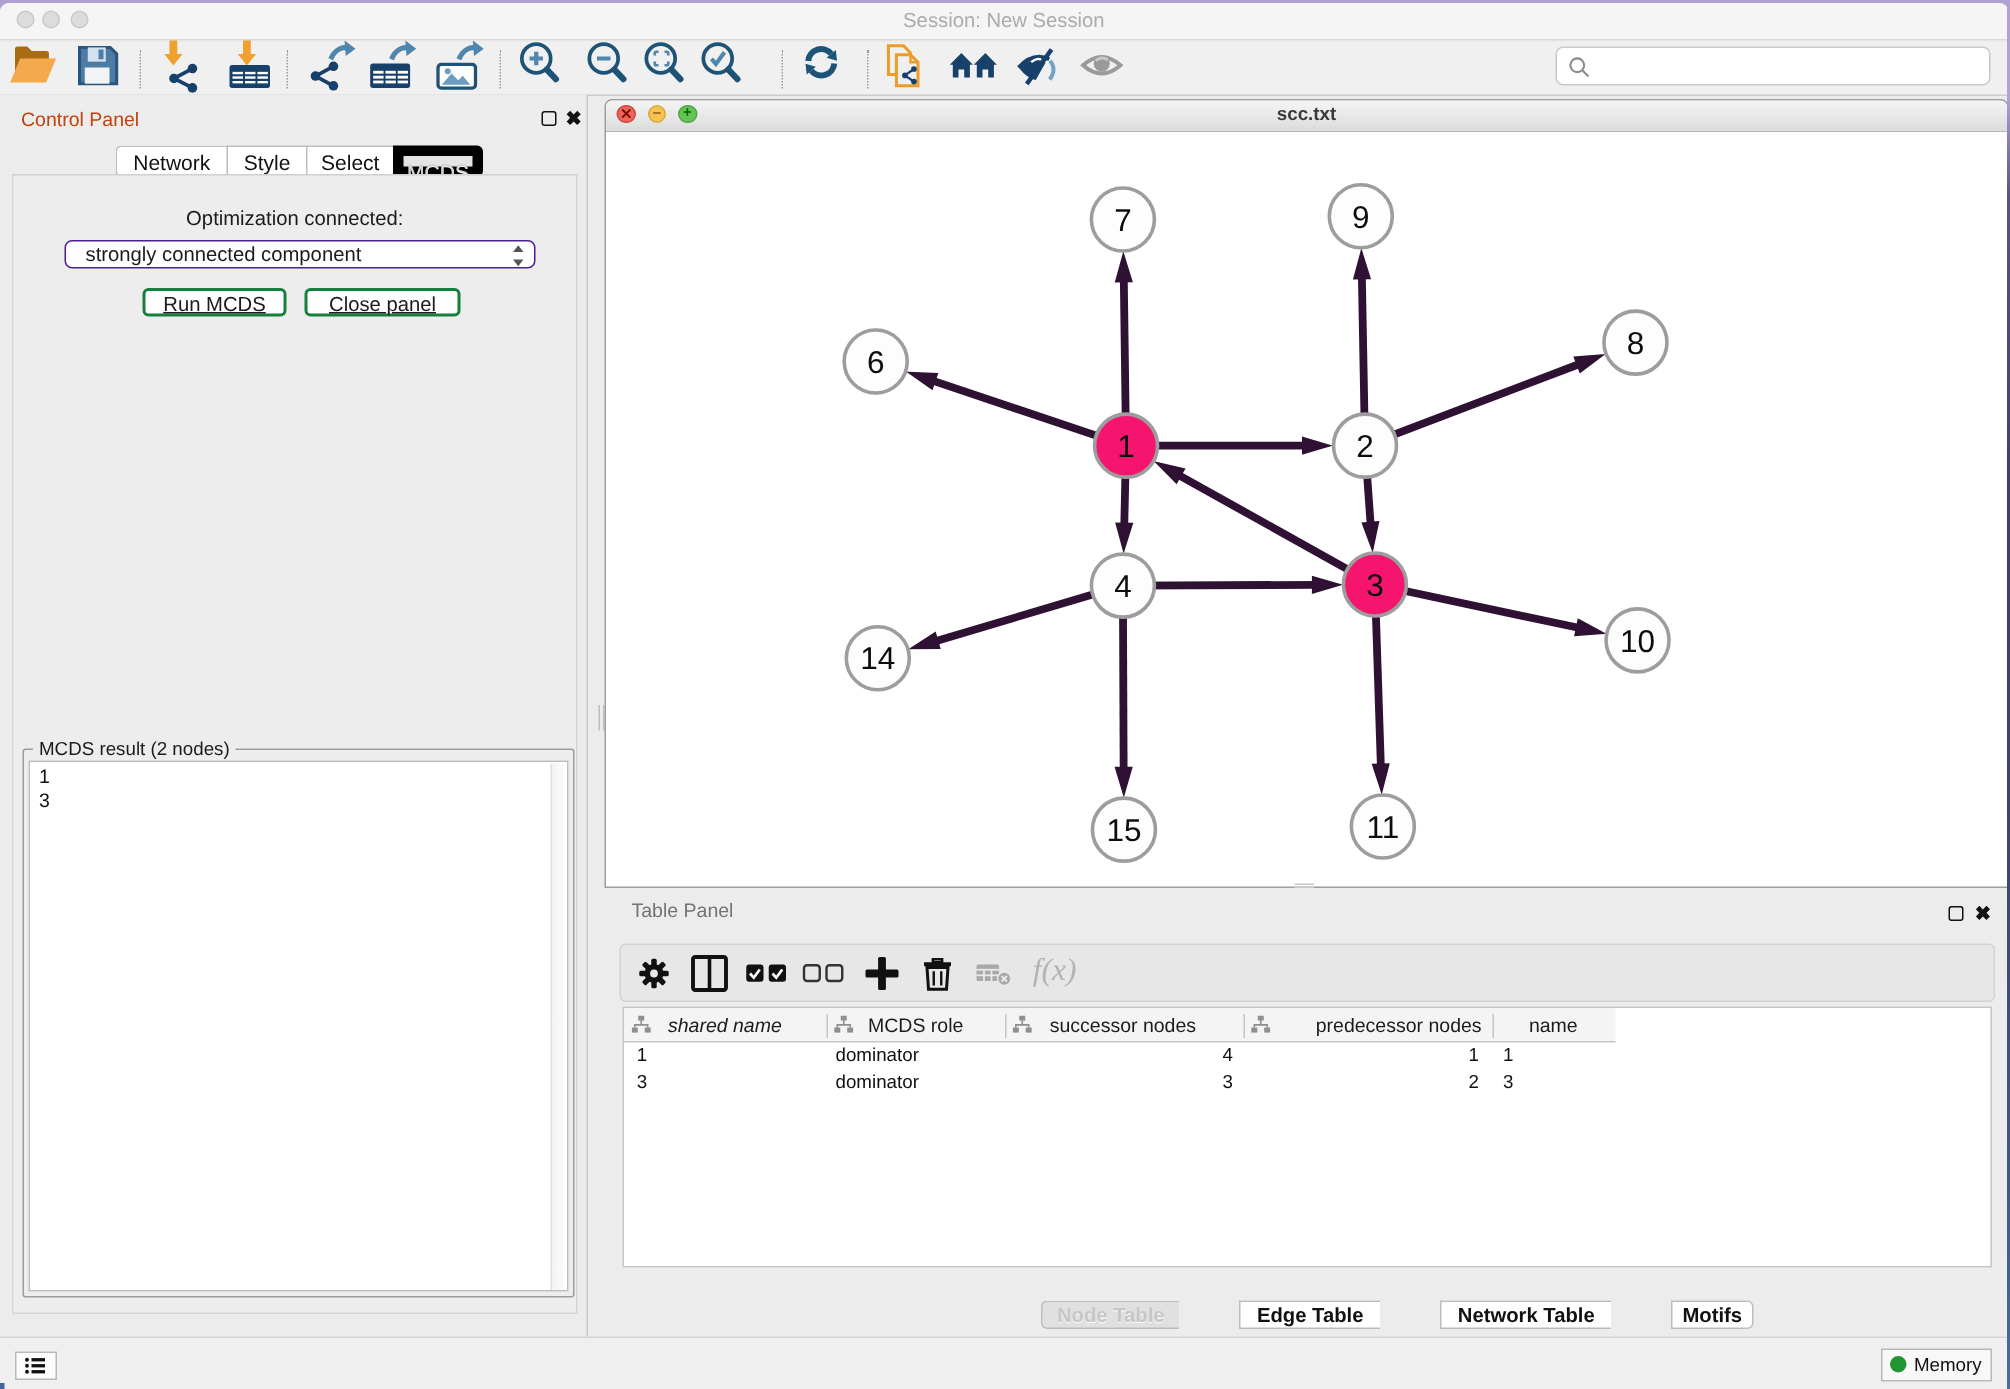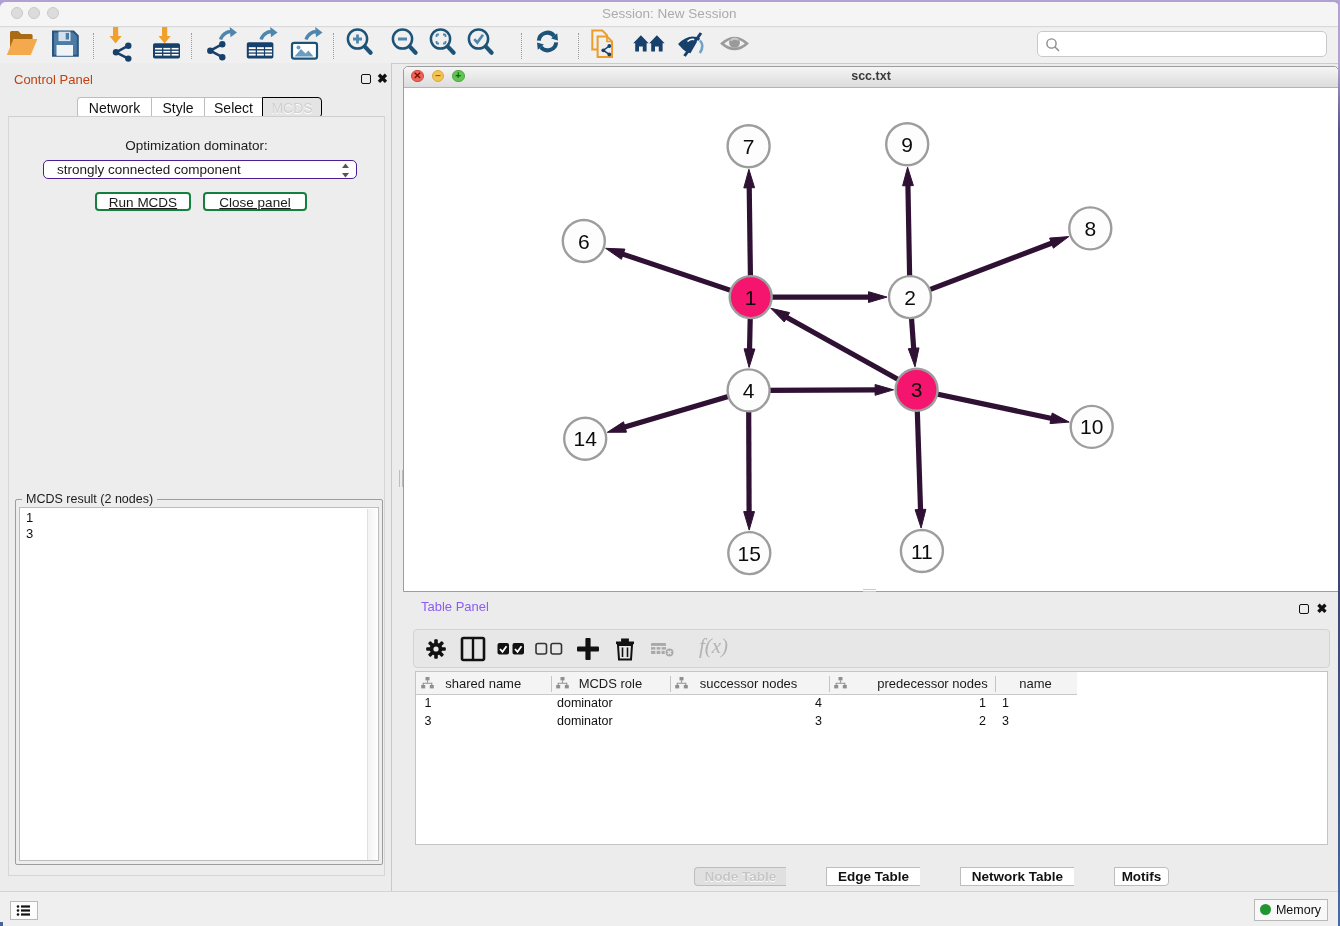--- a/index.html
+++ b/index.html
@@ -19,42 +19,42 @@
 .ticon { position:absolute; top:-2px; }
 
 
 #cpanel { position:absolute; left:0; top:61px; width:392px; height:829.5px; background:#ececec; border-right:1px solid #c9c9c9; }
 #cptitle { position:absolute; left:14px; top:9px; font-size:13px; color:#c2410c; }
 .sqicon { position:absolute; top:11px; width:10px; height:10px; border:1.6px solid #111; border-radius:2px; }
 .xicon { position:absolute; top:8px; font-size:13px; font-weight:bold; color:#111; }
 #cptabs { position:absolute; left:77px; top:34px; height:21px; display:flex; font-size:14px; }
 .cptab { border:1px solid #bdbdbd; border-right:none; background:#fff; color:#111; line-height:20px; text-align:center; }
 .cptab.first { border-radius:4px 0 0 4px; }
-.cptab.sel { background:#e4e4e4; color:#cfcfcf; text-shadow:0 1px 0 #fff; border:1px solid #000000; border-radius:0 4px 4px 0; }
+.cptab.sel { background:#e4e4e4; color:#cfcfcf; text-shadow:0 1px 0 #fff; border:7px solid #000000; border-radius:0 4px 4px 0; }
 #cpbody { position:absolute; left:8px; top:53px; width:377px; height:760px; background:#ededed; border:1px solid #d6d6d6; border-top:1px solid #cfcfcf; }
 #optlabel { position:absolute; left:0; top:21px; width:100%; text-align:center; font-size:13.5px; color:#1b1b1b; }
 #dropdown { position:absolute; left:34px; top:43px; width:314px; height:19px; background:#fff; border:1px solid #4c1d95; border-radius:5px; font-size:13.5px; color:#1b1b1b; line-height:17px; padding-left:13px; }
 #dropdown svg { position:absolute; right:5px; top:1px; }
 .btn { position:absolute; top:75px; height:19px; background:#fff; border:2px solid #15803d; border-radius:4px; font-size:13.5px; color:#1b1b1b; text-align:center; line-height:17px;text-decoration:underline; }
 #fieldset { position:absolute; left:6px; top:382px; width:368px; height:366px; border:1px solid #9d9d9d; border-radius:2px; }
 #fslegend { position:absolute; left:6px; top:-8px; background:#ededed; padding:0 4px; font-size:12.5px; color:#1b1b1b; }
 #fsinner { position:absolute; left:3px; top:7px; width:360px; height:354px; background:#fff; border:1px solid #bdbdbd; font-size:13px; color:#111; padding:2px 0 0 6px; line-height:16px; }
 #fsscroll { position:absolute; right:1px; top:1px; width:10px; height:351px; background:linear-gradient(90deg,#f3f3f3,#fdfdfd); border-left:1px solid #e0e0e0; }
 
 
 #netwin { position:absolute; left:403px; top:64px; width:936px; height:526px; background:#fff; border:1px solid #9d9d9d; border-radius:5px 5px 0 0; }
 #nettb { position:absolute; left:0; top:0; width:100%; height:21px; background:linear-gradient(#f5f5f5,#dcdcdc); border-bottom:1px solid #b4b4b4; border-radius:5px 5px 0 0; }
 #nettitle { position:absolute; left:0; top:2px; width:100%; text-align:center; font-size:12.5px; font-weight:bold; color:#3a3a3a; }
 .mac { position:absolute; top:2.8px; width:12.5px; height:12.5px; border-radius:50%; }
 .mac span { position:absolute; left:0; top:-1.2px; width:100%; text-align:center; font-size:10px; font-weight:bold; }
 
 
 #tpanel { position:absolute; left:403px; top:597px; width:937px; height:293px; background:#ececec; }
-#tptitle { position:absolute; left:18px; top:0px; font-size:13px; color:#8b5cf6; }
-#ttoolbar { position:absolute; left:9.5px; top:29.5px; width:917px; height:39px; background:#e7e7e7; border:1px solid #d2d2d2; border-radius:4px;text-align:center; }
+#tptitle { position:absolute; left:18px; top:0px; font-size:13px; color:#737373; }
+#ttoolbar { position:absolute; left:9.5px; top:29.5px; width:917px; height:39px; background:#e7e7e7; border:1px solid #d2d2d2; border-radius:4px; }
 #ttable { position:absolute; left:12px; top:72px; width:913px; height:174px; background:#fff; border:1px solid #c4c4c4; }
 #thead { position:absolute; left:0; top:0; width:661px; height:23px; background:#f4f4f4; border-bottom:1px solid #c9c9c9; font-size:13px; color:#1b1b1b; }
 .thcell { position:absolute; top:0; height:23px; text-align:center; line-height:23px; }
 .trow { position:absolute; font-size:12.5px; color:#111; }
 #ttabs { position:absolute; left:291px; top:268px; height:19px; display:flex; font-size:13.5px; font-weight:bold;gap:40px; }
 .ttab { border:1px solid #bdbdbd; border-right:none; background:#fff; color:#111; line-height:17px; text-align:center; }
 .ttab.sel { background:#e0e0e0; color:#c6c6c6; text-shadow:0 1px 0 #fff; border-radius:4px 0 0 4px; }
 .ttab.last { border-right:1px solid #bdbdbd; border-radius:0 4px 4px 0; }
 
 
@@ -225,21 +225,21 @@
     <div id="cptitle">Control Panel</div>
     <div class="sqicon" style="left:361px"></div>
     <div class="xicon" style="left:377px">✖</div>
     <div id="cptabs">
       <div class="cptab first" style="width:74px">Network</div>
       <div class="cptab" style="width:53px">Style</div>
       <div class="cptab" style="width:58px">Select</div>
       <div class="cptab sel" style="width:60px">MCDS</div>
     </div>
     <div id="cpbody">
-      <div id="optlabel">Optimization dominator:</div>
+      <div id="optlabel">Optimization connected:</div>
       <div id="dropdown">strongly connected component<svg width="11" height="17" viewBox="0 0 11 17">
             <path d="M5.5 1.5 L9 6 L2 6 Z" fill="#555"></path>
             <path d="M5.5 15.5 L9 11 L2 11 Z" fill="#555"></path>
           </svg></div>
       <div class="btn" style="left:86px; width:96px;">Run MCDS</div>
       <div class="btn" style="left:194px; width:104px;">Close panel</div>
       <div id="fieldset">
         <div id="fslegend">MCDS result (2 nodes)</div>
         <div id="fsinner">1<br>3<div id="fsscroll"></div></div>
       </div>
@@ -373,21 +373,21 @@
             <line x1="13" y1="12.5" x2="13" y2="20"></line>
             <line x1="3" y1="16.2" x2="18" y2="16.2"></line>
           </g>
           <circle cx="21.5" cy="18.5" r="4.5" fill="#a9a9a9" stroke="#e9e9e9" stroke-width="1"></circle>
           <path d="M19.7 16.7 l3.6 3.6 M23.3 16.7 l-3.6 3.6" stroke="#e9e9e9" stroke-width="1.3"></path>
         </svg>
 <div style="position:absolute; left:275px; top:4.5px; width:50px; font-family:'Liberation Serif',serif; font-style:italic; font-size:21px; color:#b3b3b3;">f(x)</div>
       </div>
     <div id="ttable">
       <div id="thead">
-          <div class="thcell" style="left:0px; width:134.5px;"><svg width="13" height="12" viewBox="0 0 13 12" style="position:absolute; left:5px; top:5px;">
+          <div class="thcell" style="left:0px; width:134.5px;font-style:italic;"><svg width="13" height="12" viewBox="0 0 13 12" style="position:absolute; left:5px; top:5px;">
               <g fill="#8f8f8f">
                 <rect x="4.5" y="0" width="4" height="3.4"></rect>
                 <rect x="0.2" y="8" width="4" height="3.4"></rect>
                 <rect x="8.8" y="8" width="4" height="3.4"></rect>
                 <path d="M6.5 3.4 v2.2 M2.2 8 v-1.8 h8.6 v1.8" fill="none" stroke="#8f8f8f" stroke-width="1.1"></path>
               </g>
             </svg>shared name</div>
           <div class="thcell" style="left:134.5px; width:119.9px;"><div style="position:absolute; left:0; top:4px; height:16px; width:1px; background:#c4c4c4;"></div><svg width="13" height="12" viewBox="0 0 13 12" style="position:absolute; left:5px; top:5px;">
               <g fill="#8f8f8f">
                 <rect x="4.5" y="0" width="4" height="3.4"></rect>

